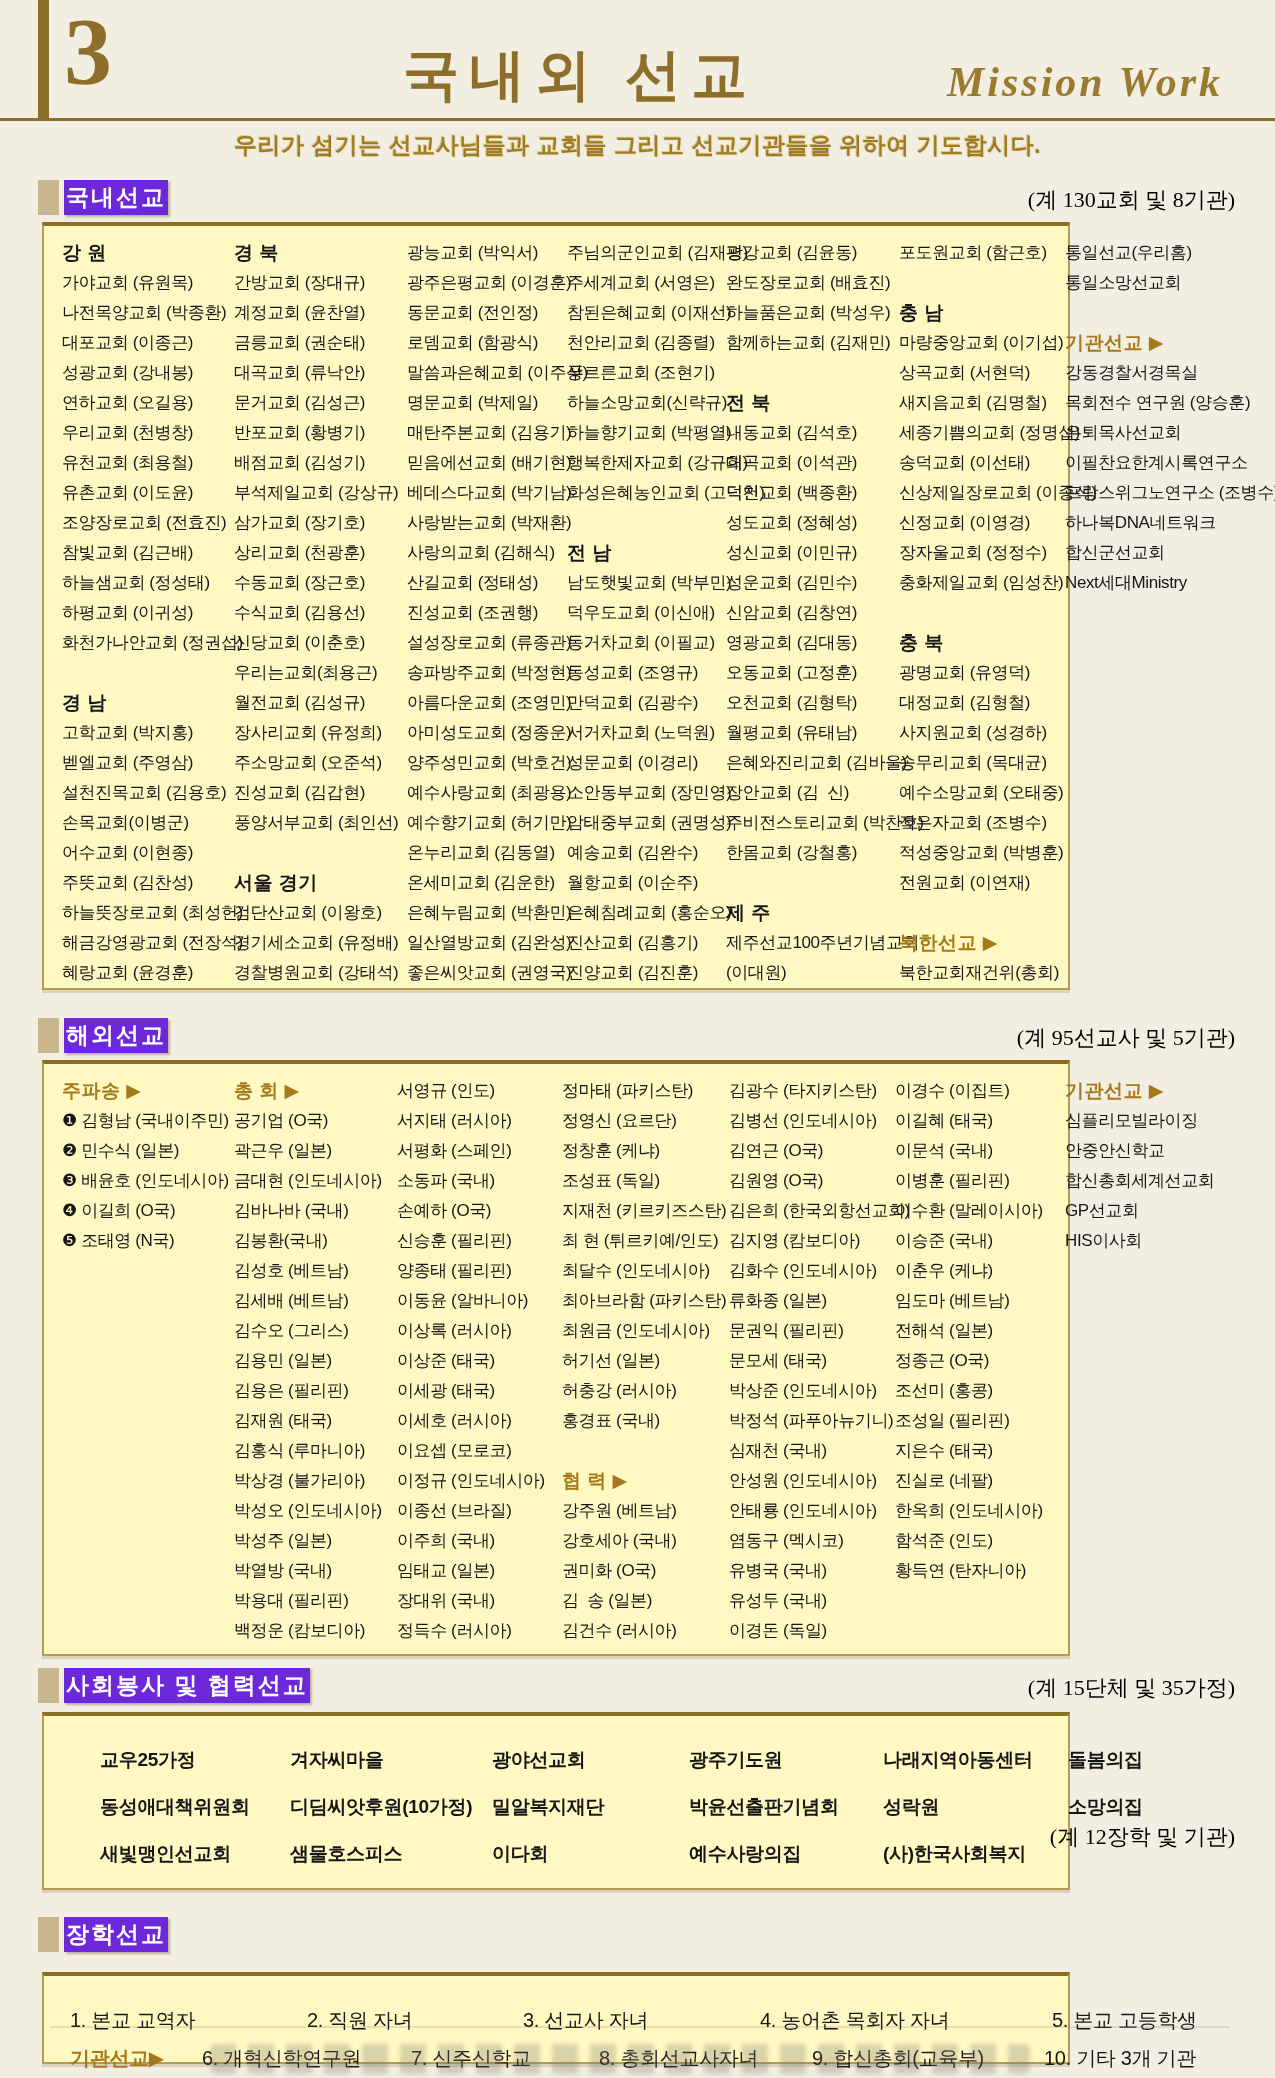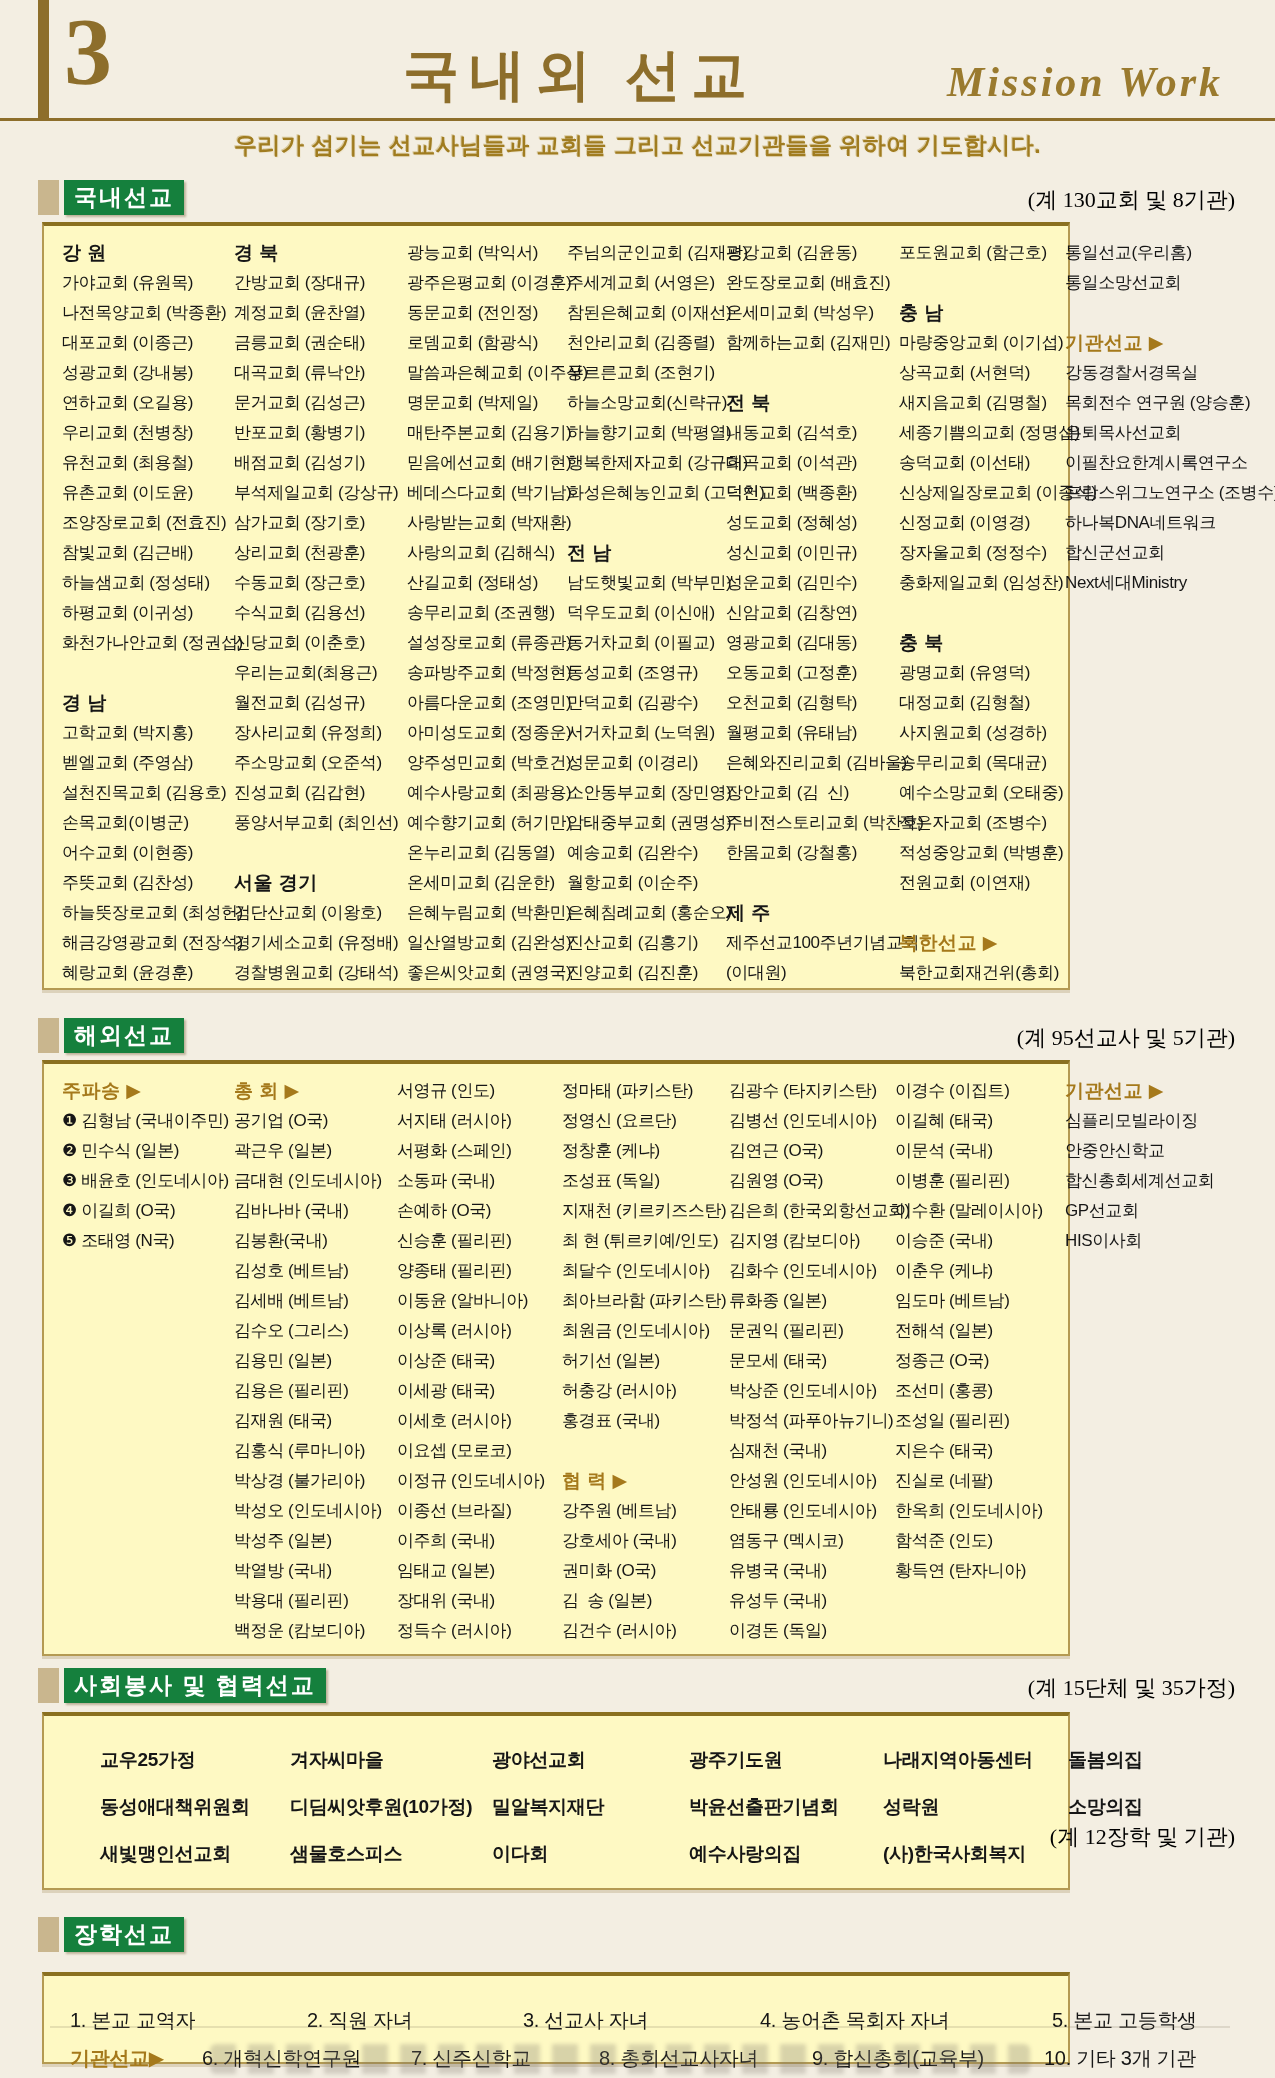--- a/index.html
+++ b/index.html
@@ -17,22 +17,22 @@
     font-family:"Liberation Serif","DejaVu Serif",serif;font-weight:bold;font-size:56px;
     color:#8d6e2b;letter-spacing:10px;line-height:1.4}
   .mission{position:absolute;right:52px;top:58px;font-family:"Liberation Serif","DejaVu Serif",serif;
     font-style:italic;font-weight:bold;font-size:42px;color:#9a7a2e;letter-spacing:3px}
   .subtitle{position:absolute;top:130px;left:0;width:1275px;text-align:center;
     font-size:23px;font-weight:bold;color:#a07c20;letter-spacing:0.5px;
     text-shadow:1px 1px 0 #efe7d2, -1px -1px 0 #d9c99d}
   
   .secbar{position:absolute;left:38px;display:flex;height:35px;z-index:2}
   .secbar .sq{width:21px;background:#c9b68e;margin-right:5px;align-self:stretch}
-  .secbar .lab{background:#15803d;color:#ffffff;font-weight:bold;font-size:23px;
-    display:flex;align-items:center;padding:0 10px;letter-spacing:2px;
+  .secbar .lab{background:#6d28d9;color:#ffffff;font-weight:bold;font-size:23px;
+    display:flex;align-items:center;padding:0 2px;letter-spacing:2px;
     box-shadow:2px 2px 2px rgba(90,70,20,.35)}
   .seccount{position:absolute;right:40px;font-family:"Liberation Serif","DejaVu Serif",serif;
     font-size:22px;color:#000000}
   
   .box{position:absolute;left:42px;width:1028px;box-sizing:border-box;background:#fef9c3;
     border:2px solid #b49a52;border-top:4px solid #8a7020;
     box-shadow:0 3px 0 rgba(150,128,70,.25)}
   .cols{display:flex;padding:12px 0 0 18px}
   .col{flex:none}
   .row{height:30px;line-height:30px;font-size:17px;white-space:nowrap;letter-spacing:-0.4px}
@@ -156,21 +156,21 @@
         <div class="row item">동문교회 (전인정)</div>
         <div class="row item">로뎀교회 (함광식)</div>
         <div class="row item">말씀과은혜교회 (이주상)</div>
         <div class="row item">명문교회 (박제일)</div>
         <div class="row item">매탄주본교회 (김용기)</div>
         <div class="row item">믿음에선교회 (배기현)</div>
         <div class="row item">베데스다교회 (박기남)</div>
         <div class="row item">사랑받는교회 (박재환)</div>
         <div class="row item">사랑의교회 (김해식)</div>
         <div class="row item">산길교회 (정태성)</div>
-        <div class="row item">송무리교회 (조권행)</div>
+        <div class="row item">진성교회 (조권행)</div>
         <div class="row item">설성장로교회 (류종관)</div>
         <div class="row item">송파방주교회 (박정현)</div>
         <div class="row item">아름다운교회 (조영민)</div>
         <div class="row item">아미성도교회 (정종운)</div>
         <div class="row item">양주성민교회 (박호건)</div>
         <div class="row item">예수사랑교회 (최광용)</div>
         <div class="row item">예수향기교회 (허기만)</div>
         <div class="row item">온누리교회 (김동열)</div>
         <div class="row item">온세미교회 (김운한)</div>
         <div class="row item">은혜누림교회 (박환민)</div>
@@ -200,21 +200,21 @@
         <div class="row item">암태중부교회 (권명성)</div>
         <div class="row item">예송교회 (김완수)</div>
         <div class="row item">월항교회 (이순주)</div>
         <div class="row item">은혜침례교회 (홍순오)</div>
         <div class="row item">진산교회 (김흥기)</div>
         <div class="row item">진양교회 (김진훈)</div>
       </div>
       <div class="col">
         <div class="row item">평강교회 (김윤동)</div>
         <div class="row item">완도장로교회 (배효진)</div>
-        <div class="row item">온세미교회 (박성우)</div>
+        <div class="row item">하늘품은교회 (박성우)</div>
         <div class="row item">함께하는교회 (김재민)</div>
         <div class="row sp">&nbsp;</div>
         <div class="row hdr">전 북</div>
         <div class="row item">내동교회 (김석호)</div>
         <div class="row item">대곡교회 (이석관)</div>
         <div class="row item">덕천교회 (백종환)</div>
         <div class="row item">성도교회 (정혜성)</div>
         <div class="row item">성신교회 (이민규)</div>
         <div class="row item">성운교회 (김민수)</div>
         <div class="row item">신암교회 (김창연)</div>

